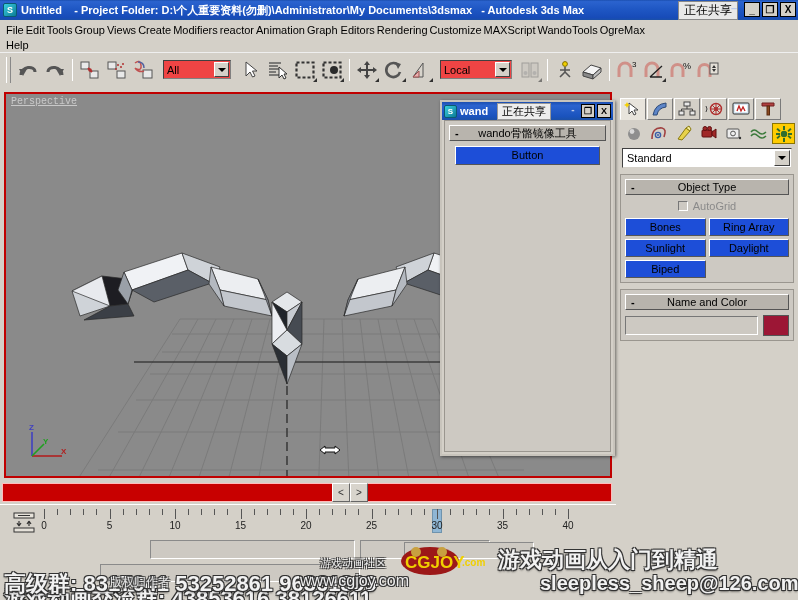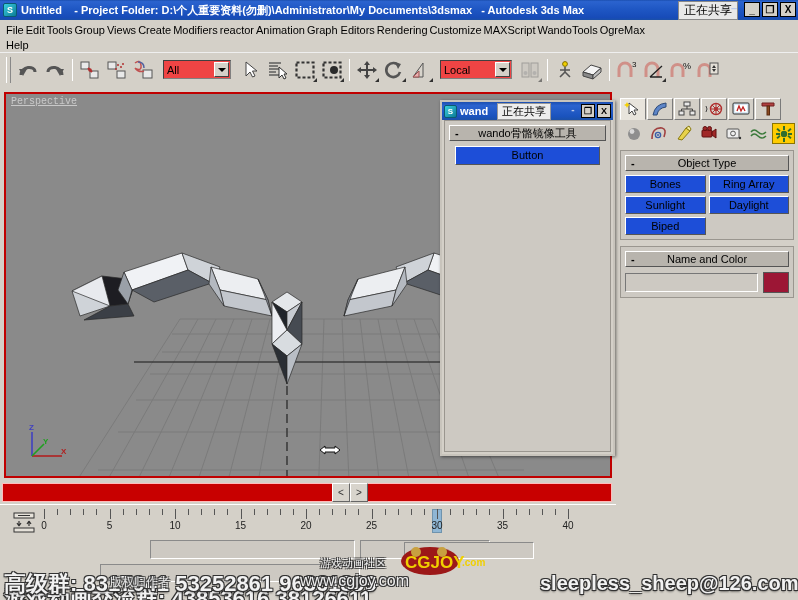--- a/index.html
+++ b/index.html
@@ -622,25 +622,35 @@
                 <rect x="13" y="8" width="4" height="2"></rect>
               <rect x="2.5" y="3" width="2" height="4" transform="rotate(-45 3.5 5)"></rect>
               <rect x="13.5" y="10" width="2" height="4" transform="rotate(-45 14.5 12)"></rect>
               <rect x="13.5" y="3" width="2" height="4" transform="rotate(45 14.5 5)"></rect>
               <rect x="2.5" y="10" width="2" height="4" transform="rotate(45 3.5 12)"></rect>
             </g>
           </svg>
         </div>
       </div>
 
+      <div class="cp-combo">
+        <span>Standard</span>
+        <span class="arrow" style="position:absolute;right:1px;top:1px;width:16px;height:16px;background:#d4d0c8;border:1px solid #fff;border-right-color:#404040;border-bottom-color:#404040;display:flex;align-items:center;justify-content:center;">
+          <i style="border-left:4px solid transparent;border-right:4px solid transparent;border-top:4px solid #000;display:block;"></i>
+        </span>
+      </div>
 
       <div class="cp-panel">
         <div class="rollout-hdr">
           <span class="minus">-</span>
           <span>Object Type</span>
+        </div>
+        <div class="chkline">
+          <span class="chkbox"></span>
+          <span>AutoGrid</span>
         </div>
         <div class="ot-grid">
           <div class="btn3d ot-btn">Bones</div>
           <div class="btn3d ot-btn">Ring Array</div>
           <div class="btn3d ot-btn">Sunlight</div>
           <div class="btn3d ot-btn">Daylight</div>
           <div class="btn3d ot-btn">Biped</div>
           <div></div>
         </div>
       </div>
@@ -734,20 +744,21 @@
   <div class="statusbar">
     <div class="sb-field" style="left:150px;top:2px;width:205px;height:19px;"></div>
     <div class="sb-field" style="left:360px;top:2px;width:130px;height:19px;"></div>
     <div class="sb-field" style="left:404px;top:4px;width:130px;height:17px;"></div>
     <div class="sb-field" style="left:100px;top:26px;width:260px;height:18px;"></div>
     <div class="sb-field" style="left:680px;top:2px;width:112px;height:52px;background:#d4d0c8;border:none;"></div>
   </div>
 
   <div class="wm wm-l1">游戏动画交流群: 43853616  38126611</div>
   <div class="wm wm-l2">高级群: 8317041  53252861  96361899</div>
+  <div class="wm wm-r1">游戏动画从入门到精通</div>
   <div class="wm wm-r2">sleepless_sheep@126.com</div>
 
   <div class="cgjoy-logo">
     <svg width="105" height="30" viewBox="0 0 105 30">
       <ellipse cx="30" cy="15" rx="29" ry="14" fill="#9c1818"></ellipse>
       <circle cx="16" cy="6" r="5" fill="#c8a040"></circle>
       <circle cx="42" cy="6" r="5" fill="#c8a040"></circle>
       <text x="5" y="22" font-family="Liberation Sans" font-size="17" font-weight="bold" fill="#f0d000">CGJOY</text>
       <text x="62" y="20" font-family="Liberation Sans" font-size="10" font-weight="bold" fill="#f0d000">.com</text>
     </svg>

